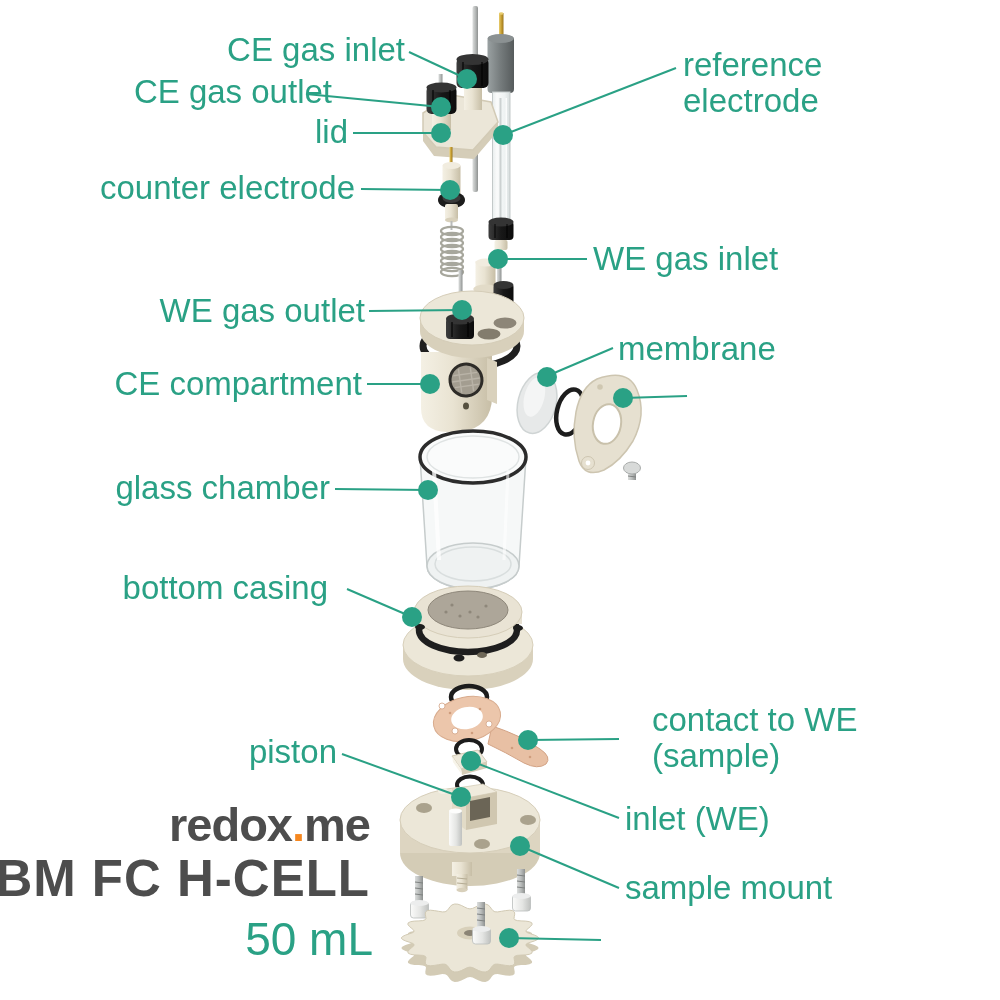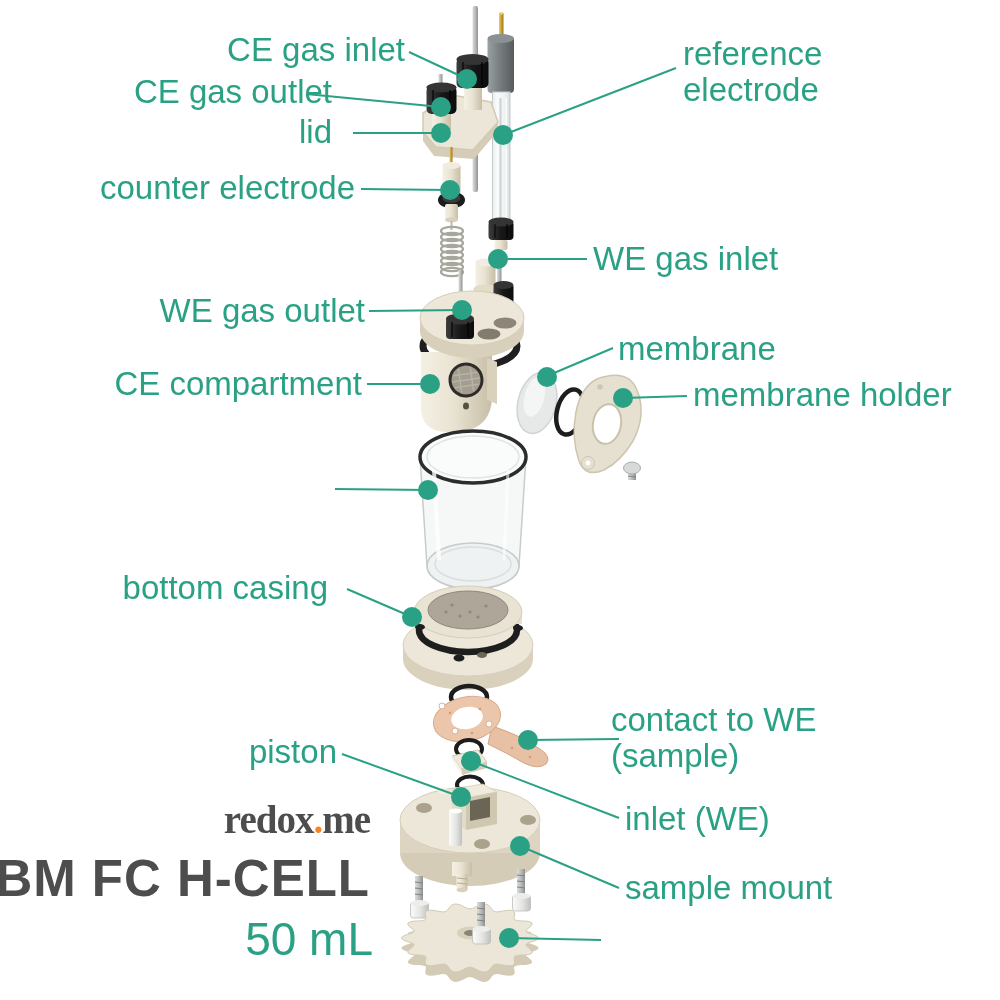--- a/index.html
+++ b/index.html
@@ -16,22 +16,22 @@
   }
   #art{position:absolute;left:0;top:0;}
   .callout{
     position:absolute;font-size:33px;line-height:1.1;color:var(--accent);
     white-space:pre-line;letter-spacing:0px;
   }
   .r{text-align:right;}
   .leader{stroke:var(--accent);stroke-width:2;fill:none;}
   .dot{fill:var(--accent);}
   .brand-logo{
-    position:absolute;font-size:39px;font-weight:bold;color:var(--brand-text);
-    letter-spacing:-1px;white-space:nowrap;font-family:Liberation Serif, serif;
+    position:absolute;font-size:47px;font-weight:bold;color:var(--brand-text);
+    letter-spacing:-1px;white-space:nowrap;
   }
   .brand-logo .odot{color:var(--brand-dot-orange);}
   .brand-model{
     position:absolute;font-size:51px;font-weight:700;color:var(--brand-text);
     letter-spacing:1px;white-space:nowrap;
   }
   .brand-volume{
     position:absolute;font-size:46px;color:var(--accent);white-space:nowrap;
   }
 </style>
@@ -372,31 +372,31 @@
       <circle class="dot" cx="528" cy="740" r="10"></circle>
       <circle class="dot" cx="461" cy="797" r="10"></circle>
       <circle class="dot" cx="471" cy="761" r="10"></circle>
       <circle class="dot" cx="520" cy="846" r="10"></circle>
       <circle class="dot" cx="509" cy="938" r="10"></circle>
     </g>
   </svg>
 
   <div class="callout r" style="right:595px;top:32px">CE gas inlet</div>
   <div class="callout r" style="right:668px;top:74px">CE gas outlet</div>
-  <div class="callout r" style="right:668px;top:114px">lid</div>
+  <div class="callout r" style="right:652px;top:114px">lid</div>
   <div class="callout r" style="right:645px;top:170px">counter electrode</div>
-  <div class="callout" style="left:683px;top:36px">reference
+  <div class="callout" style="left:683px;top:47px">reference
 electrode</div>
   <div class="callout" style="left:593px;top:241px">WE gas inlet</div>
   <div class="callout r" style="right:638px;top:366px">CE compartment</div>
   <div class="callout r" style="right:635px;top:293px">WE gas outlet</div>
   <div class="callout" style="left:618px;top:331px">membrane</div>
-  <div class="callout" style="left:693px;top:377px">membrane holder</div>
+  <div class="callout r" style="right:670px;top:470px">glass chamber</div>
   <div class="callout r" style="right:672px;top:570px">bottom casing</div>
-  <div class="callout" style="left:611px;top:702px">contact to WE
+  <div class="callout" style="left:652px;top:702px">contact to WE
 (sample)</div>
   <div class="callout r" style="right:663px;top:734px">piston</div>
   <div class="callout" style="left:625px;top:801px">inlet (WE)</div>
   <div class="callout" style="left:625px;top:870px">sample mount</div>
 
   <div class="brand-logo" style="right:630px;top:797px">
     <span>redox</span><span class="odot">.</span><span>me</span>
   </div>
   <div class="brand-model" style="right:630px;top:849px">BM FC H-CELL</div>
   <div class="brand-volume" style="right:627px;top:912px">50 mL</div>

